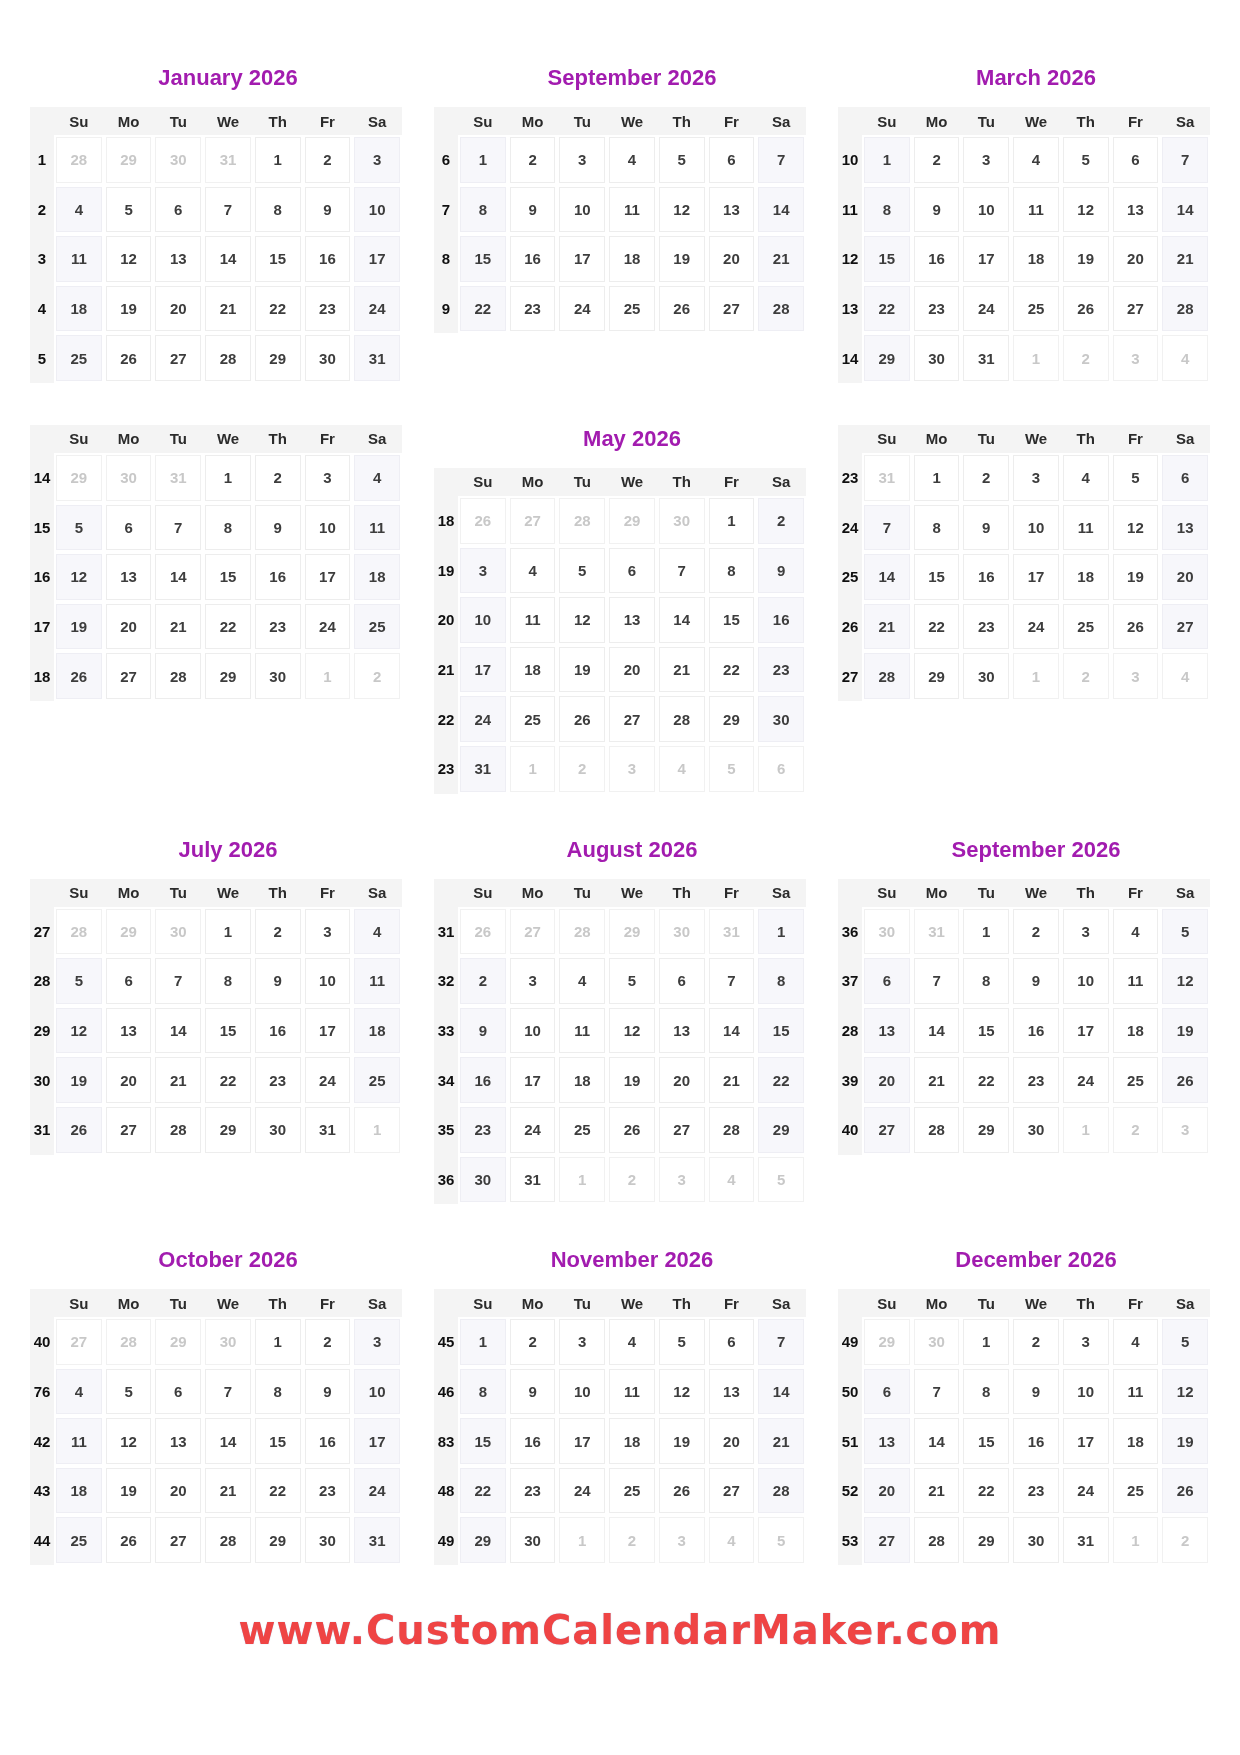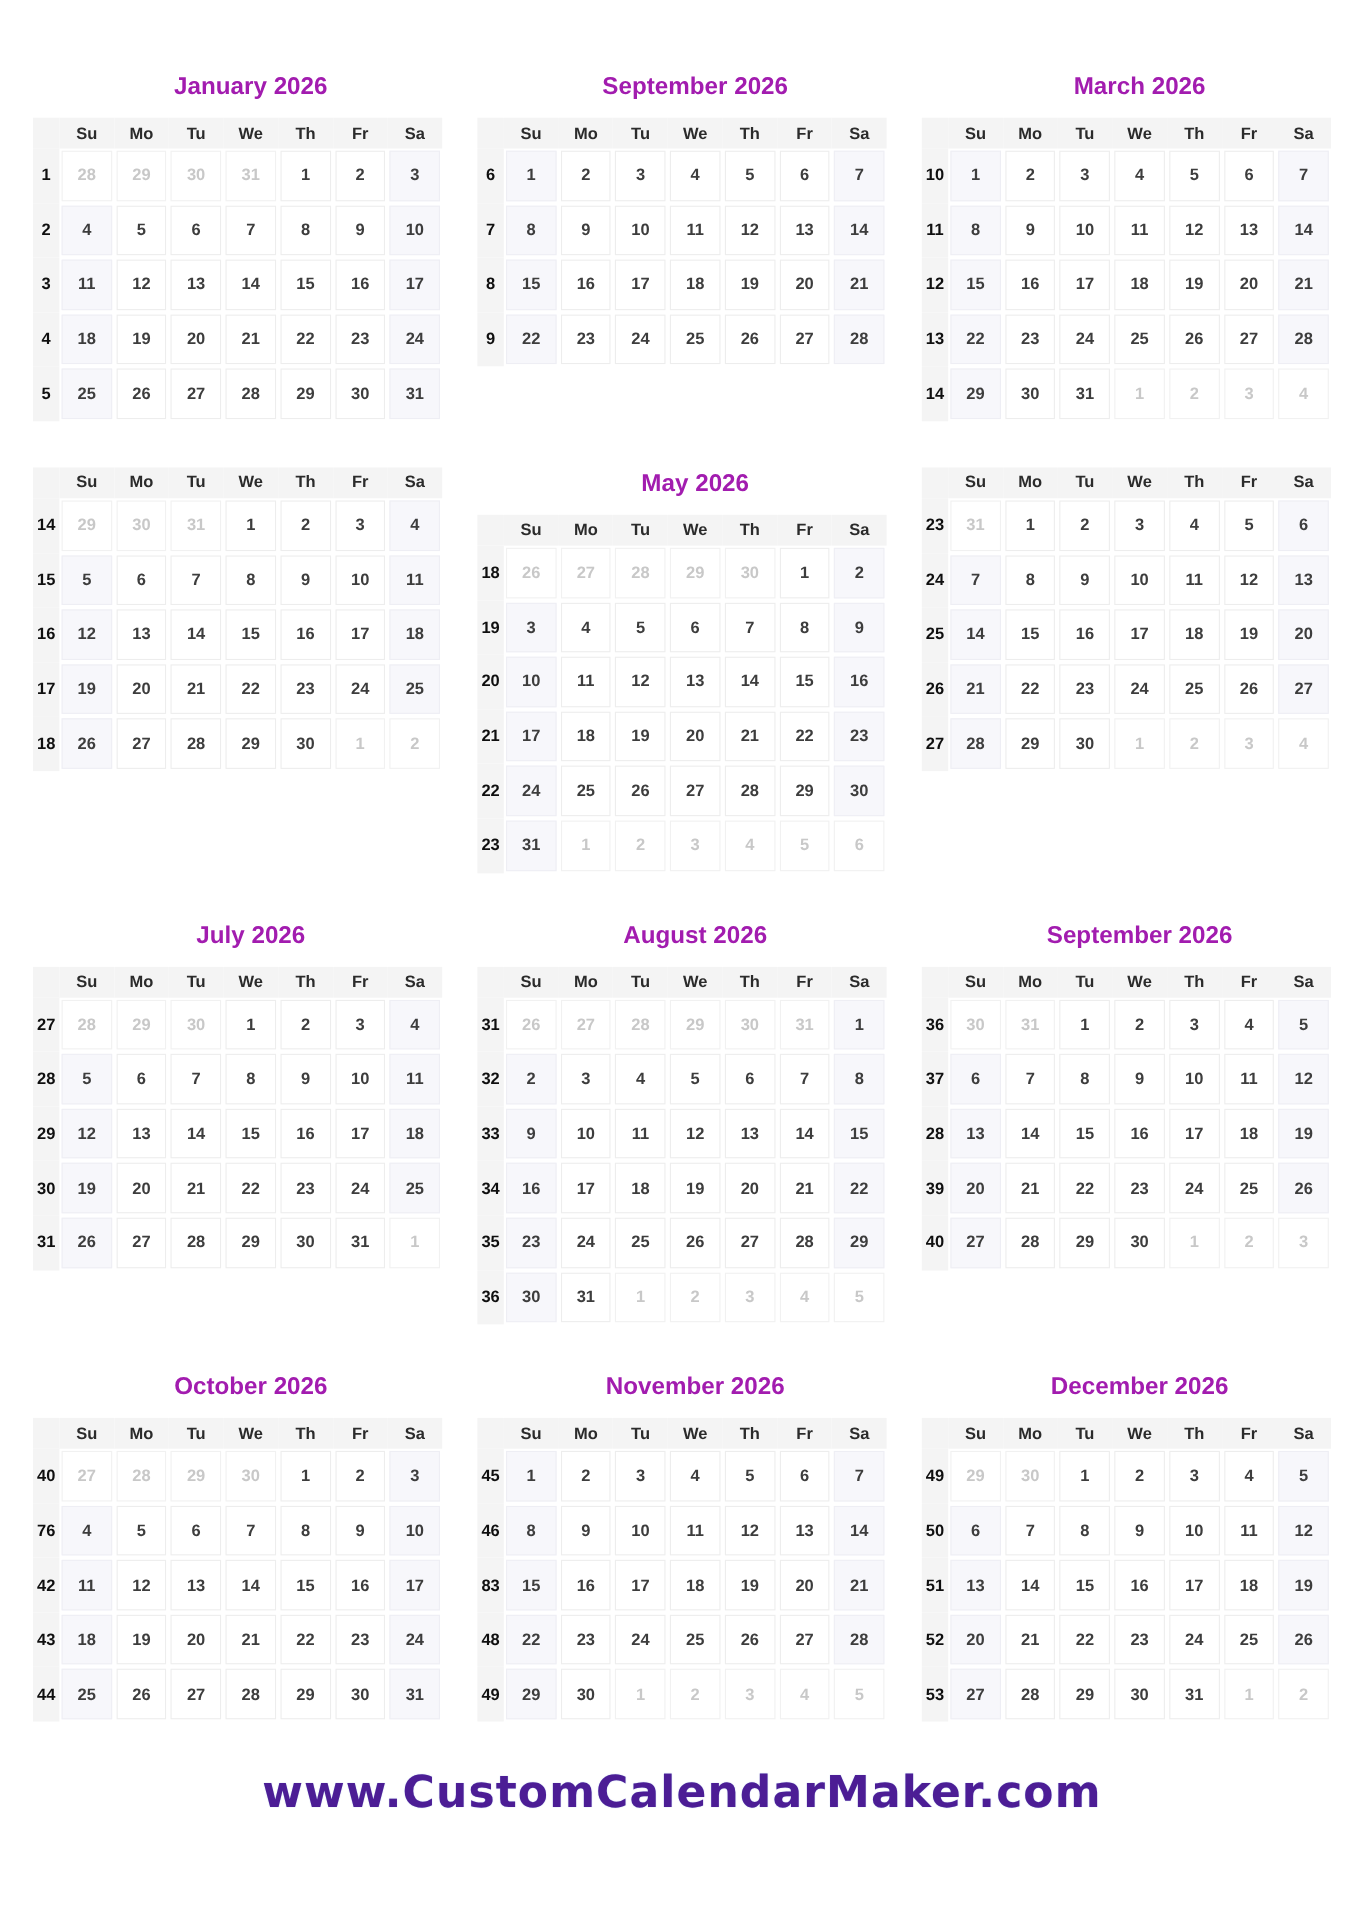--- a/index.html
+++ b/index.html
@@ -30,21 +30,21 @@
     width:100%;height:100%;box-sizing:border-box;
     border:1px solid #ededed;background:#ffffff;
     display:flex;align-items:center;justify-content:center;
     font-weight:700;font-size:15px;color:#3d3d3d;
   }
   .day.weekend .inner{background:#f7f7fb;border-color:#eeeef4;}
   .day.out .inner{color:#c8c8c8;background:#ffffff;border-color:#f1f1f1;}
   .footer{
     margin-top:20px;text-align:center;
     font-family:"DejaVu Sans",sans-serif;
-    font-size:40px;font-weight:700;color:#4c1d95;letter-spacing:1px;
+    font-size:40px;font-weight:700;color:#ef4444;letter-spacing:1px;
     text-shadow:0 0 1px rgba(91,134,213,.55);
   }
 </style>
 </head>
 <body>
 
 <div class="rows">
     <div class="month-row">
       <div class="month">
         <div class="month-title">January 2026</div>

